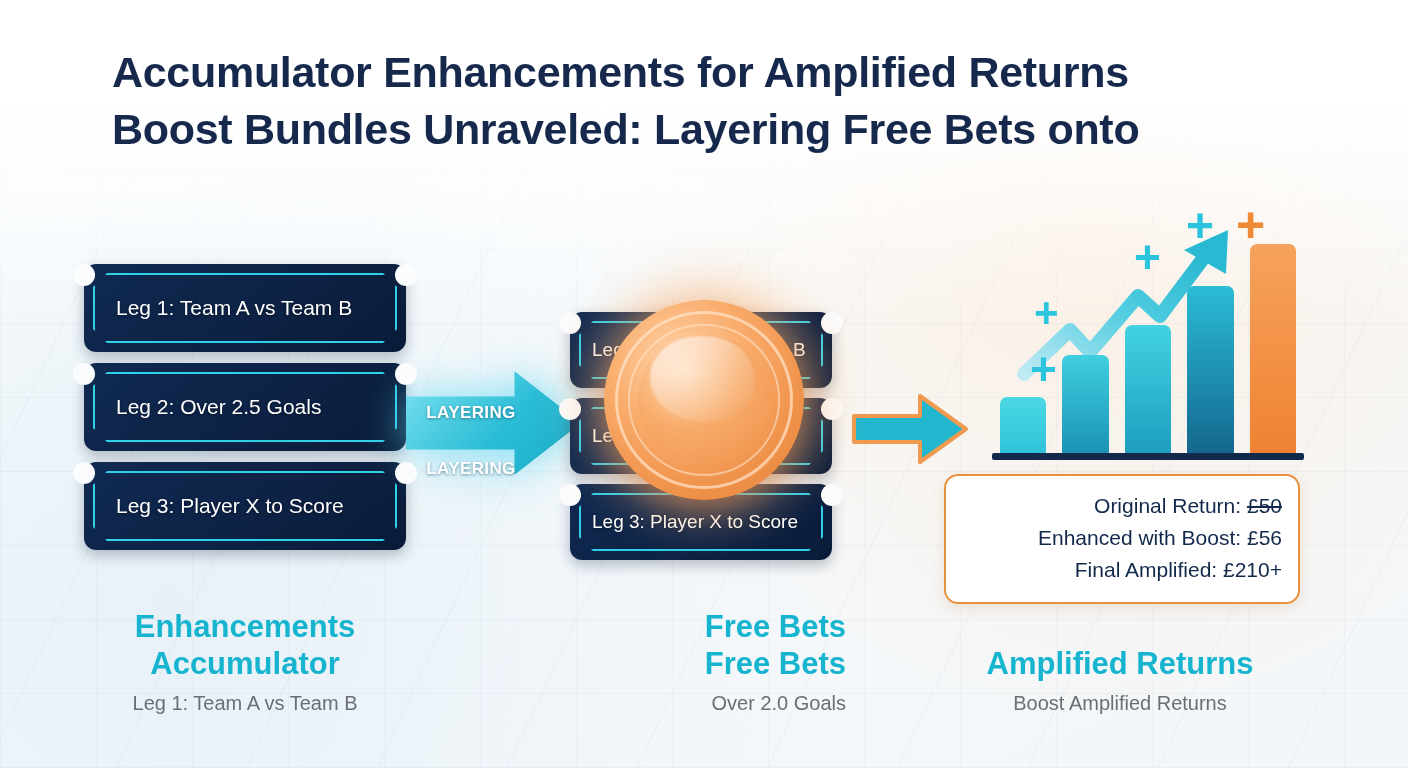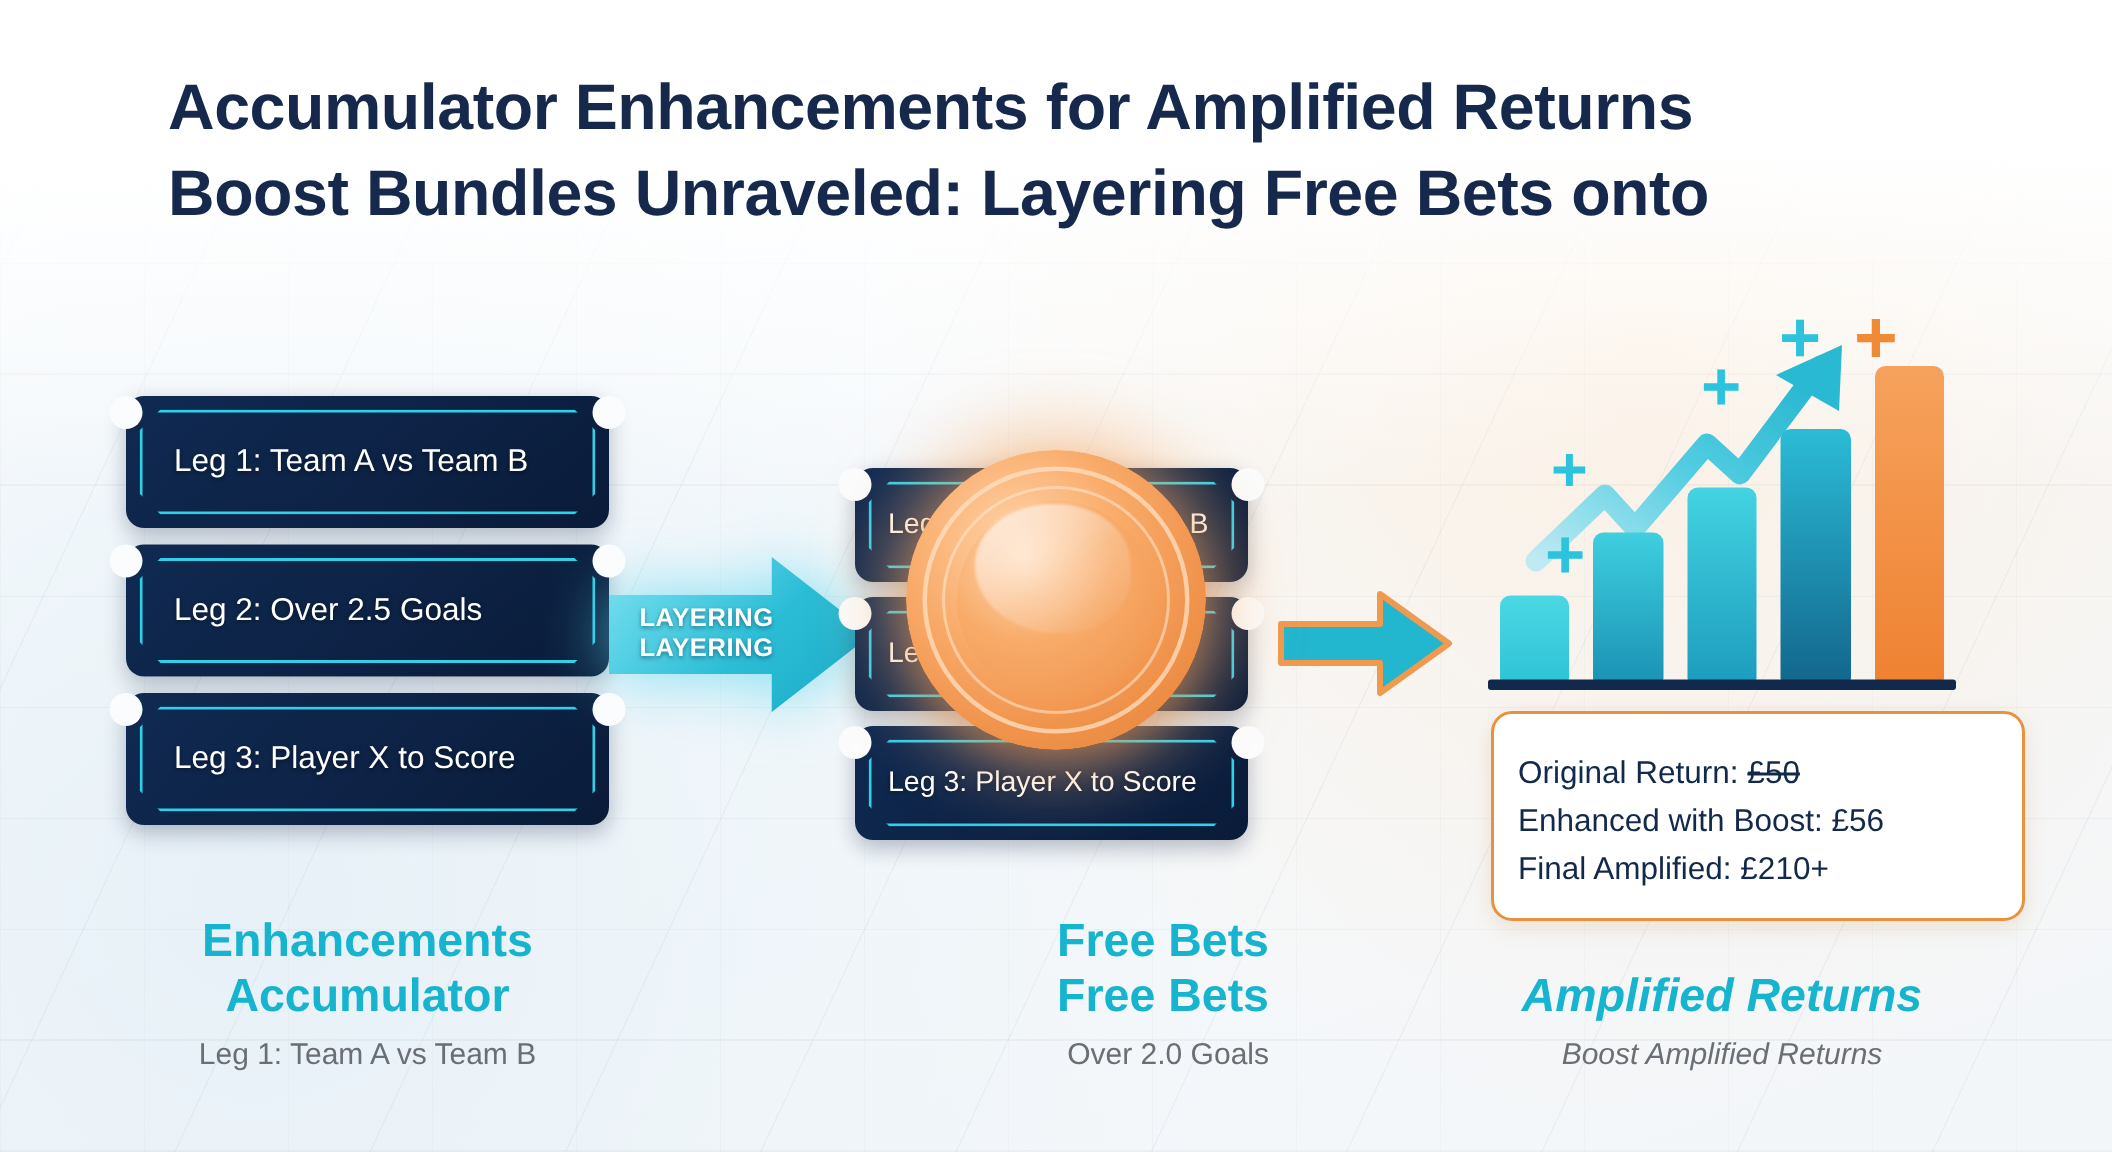--- a/index.html
+++ b/index.html
@@ -88,21 +88,21 @@
     background:linear-gradient(135deg,#7fe3f2 0%,#2bbdd6 55%,#1aa9c6 100%);
     -webkit-clip-path:polygon(0 26%,62% 26%,62% 3%,100% 50%,62% 97%,62% 74%,0 74%);
     clip-path:polygon(0 26%,62% 26%,62% 3%,100% 50%,62% 97%,62% 74%,0 74%);
   }
   #arrow1 .lbl{
     position:absolute;left:10px;top:50%;transform:translateY(-50%);
     width:110px;text-align:center;
     color:#fff;font-size:17px;font-weight:bold;line-height:1.2;
     letter-spacing:.4px;text-shadow:0 1px 3px rgba(5,60,80,.55);
   }
-  #arrow1 .lbl span{display:block;}
+  #arrow1 .lbl span{display:block;margin-top:36px;}
 
   
   #arrow2{position:absolute;left:852px;top:390px;width:118px;height:78px;}
 
   
   #coin{
     position:absolute;left:604px;top:300px;width:200px;height:200px;border-radius:50%;
     background:radial-gradient(circle at 36% 30%, #ffd3a8 0%, #f9ab6a 38%, #ef9149 70%, #e2823c 100%);
     box-shadow:0 0 46px 16px rgba(250,180,120,.55), 0 8px 22px rgba(180,90,30,.35);
     z-index:6;
@@ -125,40 +125,41 @@
   #chart .bars{position:absolute;left:0;bottom:10px;width:100%;height:224px;display:flex;align-items:flex-end;gap:16px;}
   #chart .bar{flex:1;border-radius:7px 7px 2px 2px;}
   #chart .baseline{
     position:absolute;left:-8px;right:-8px;bottom:4px;height:7px;
     background:#13294b;border-radius:2px;
   }
   .plus{position:absolute;font-weight:bold;line-height:1;}
 
   
   #results{
-    position:absolute;left:994px;top:474px;width:320px;
+    position:absolute;left:944px;top:474px;width:320px;
     background:rgba(255,255,255,.96);
     border:2.5px solid #e8913f;border-radius:14px;
-    padding:24px 16px 16px 16px;
+    padding:14px 16px 16px 16px;
     box-shadow:0 4px 14px rgba(190,130,70,.18);
     z-index:7;
+    text-align:right;
   }
   #results .line{
     color:#13294b;font-size:21px;font-weight:500;line-height:1.52;white-space:nowrap;
   }
   #results .strike{text-decoration:line-through;text-decoration-thickness:2px;}
 
   
   .caption{position:absolute;text-align:center;}
   .caption .head{color:#16b4cf;font-size:31px;font-weight:bold;line-height:1.2;}
   .caption .head span{display:block;}
   .caption .sub{color:#6a6f75;font-size:20px;margin-top:10px;}
   #cap-left{left:84px;top:608px;width:322px;}
   #cap-mid{left:556px;top:608px;width:290px;text-align:right;}
-  #cap-right{left:988px;top:645px;width:320px;font-style:italic;}
+  #cap-right{left:960px;top:645px;width:320px;}
 </style>
 </head>
 <body>
 
 <div id="stage">
   <div class="bg-grid"></div>
   <div class="bg-diag"></div>
   <div class="bg-fadetop"></div>
 
   <div class="title">

